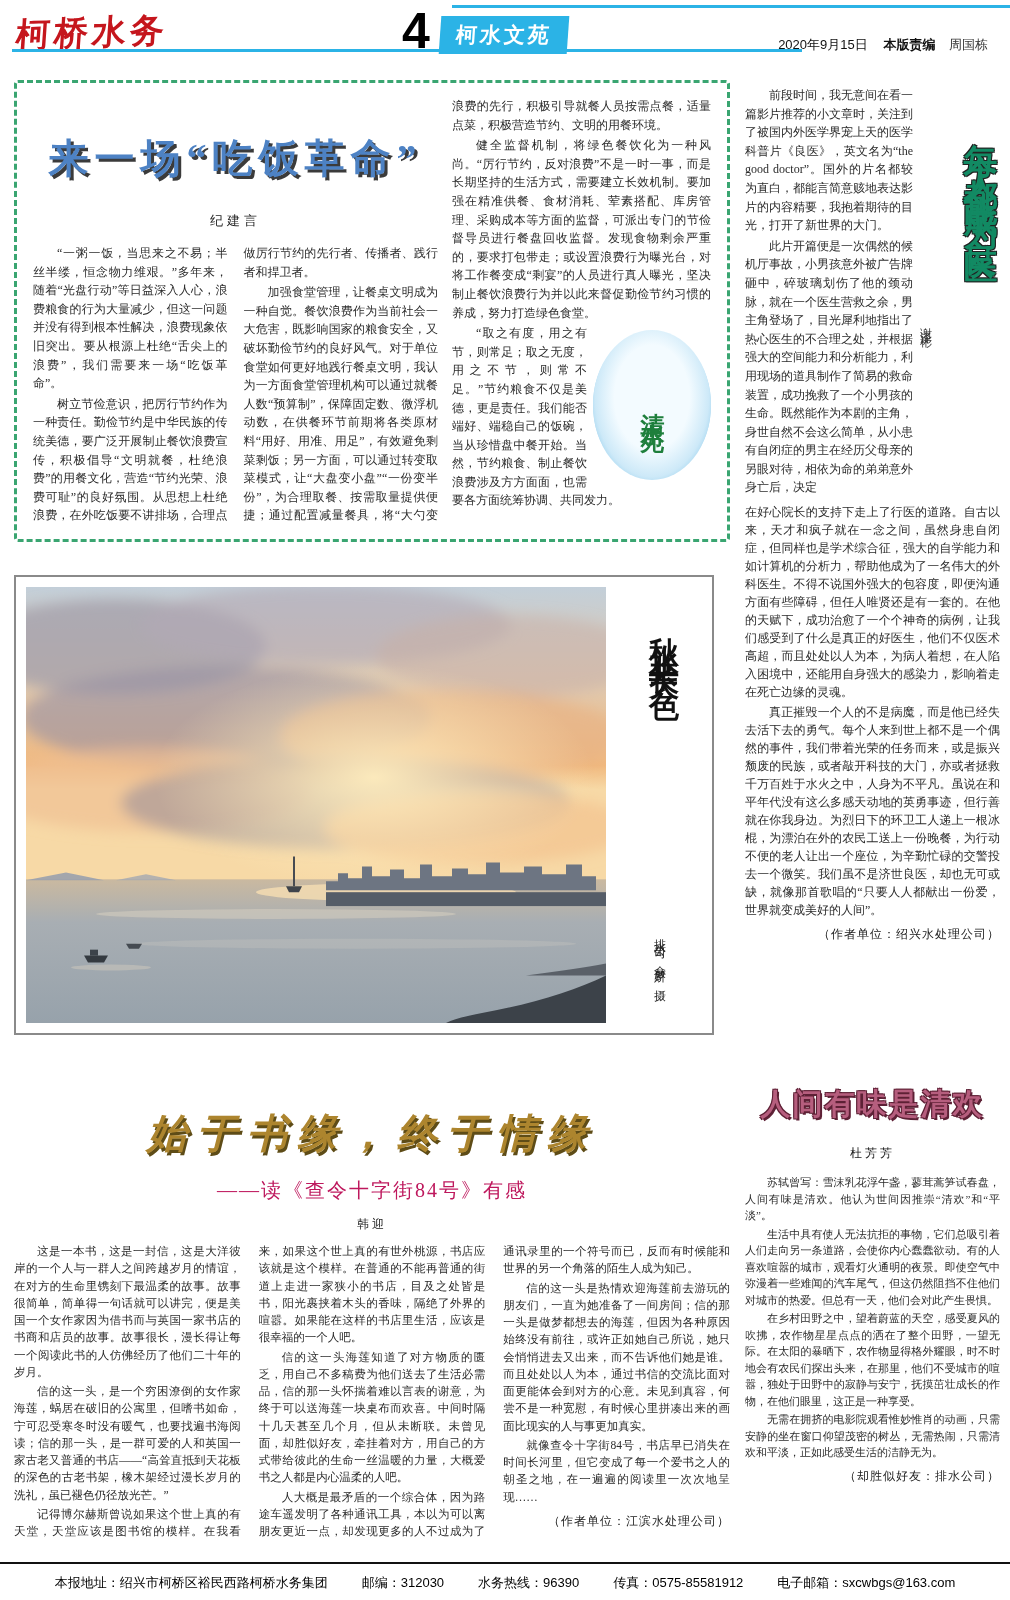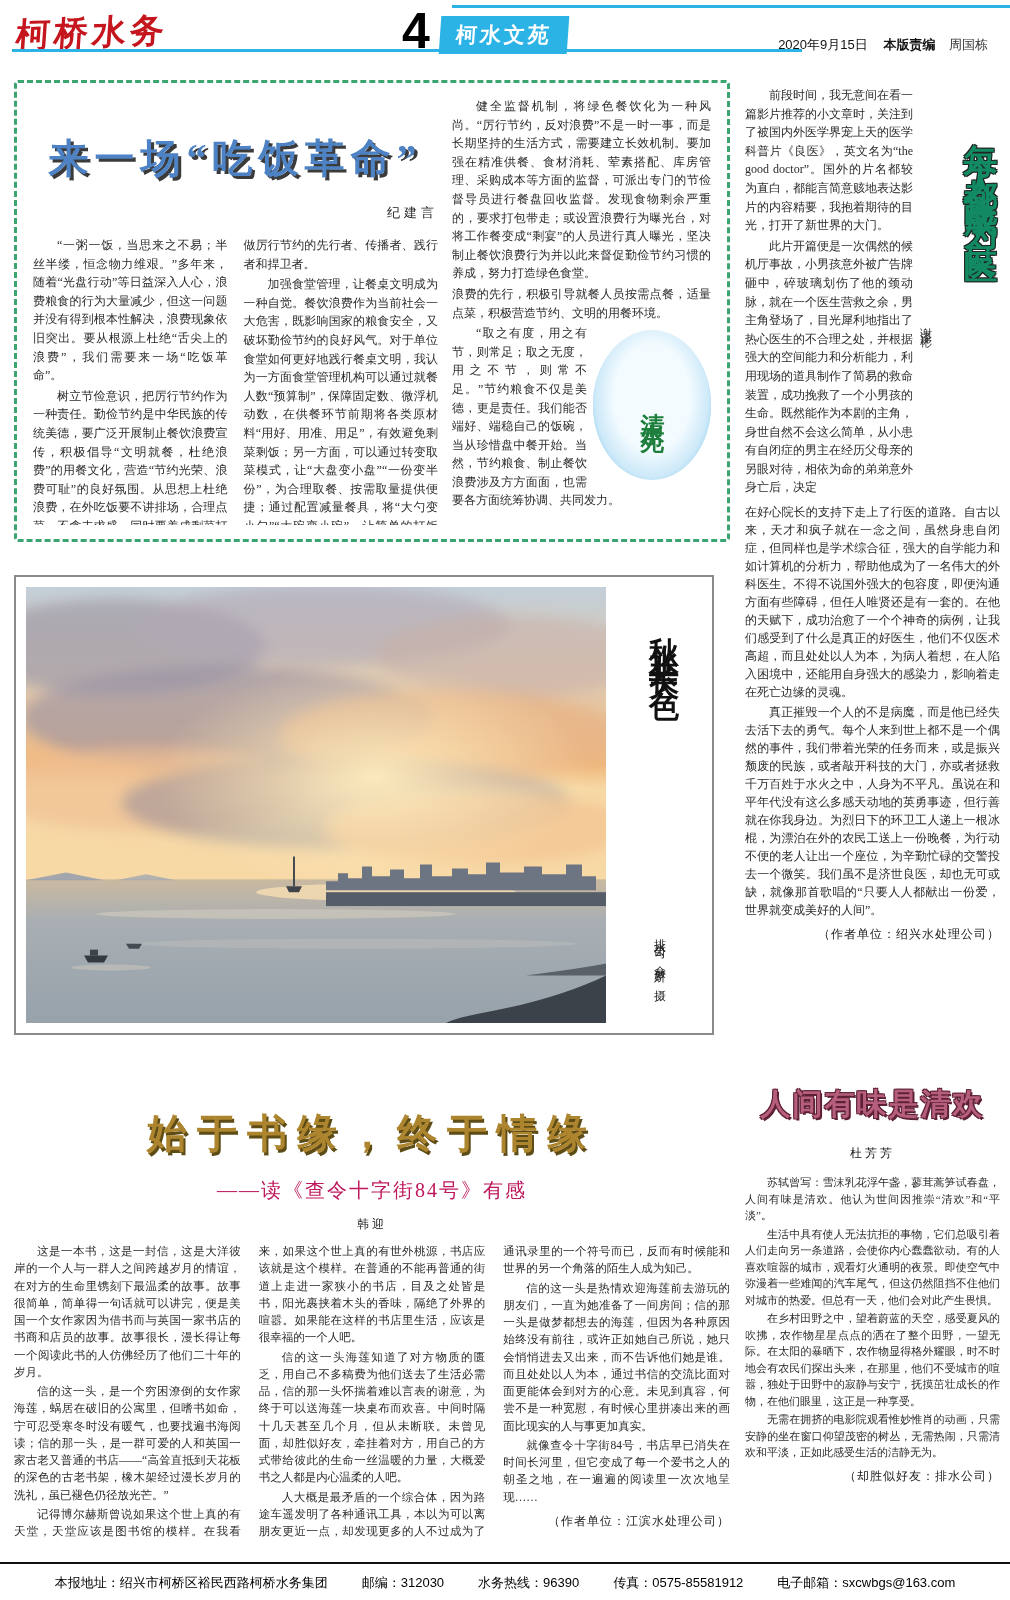--- a/index.html
+++ b/index.html
@@ -24,21 +24,21 @@
   .dateline b{margin-left:12px;}
   .dateline .ed{margin-left:10px;font-weight:normal;color:#333;}
   
   .a1{position:absolute;left:14px;top:80px;width:716px;height:462px;
     border:3px dashed #3aa571;border-radius:4px;box-sizing:border-box;
     padding:14px 16px;overflow:hidden;}
   .a1-inner{display:flex;gap:14px;height:100%;}
   .a1-left{width:61%;display:flex;flex-direction:column;}
   .a1-title{font-size:40px;font-weight:bold;color:#4d82c4;text-align:center;
     letter-spacing:6px;margin-top:34px;text-shadow:3px 3px 0 #3b3b3b;}
-  .a1-author{text-align:right;font-size:13px;color:#222;letter-spacing:4px;margin:18px 0 14px;}
+  .a1-author{text-align:center;font-size:13px;color:#222;letter-spacing:4px;margin:26px 0 14px;}
   .a1-cols{column-count:2;column-gap:16px;font-size:12px;line-height:1.55;
     text-align:justify;flex:1;overflow:hidden;}
   .a1-right{width:39%;font-size:12px;line-height:1.55;text-align:justify;overflow:hidden;}
   .para{text-indent:2em;margin:0 0 2px 0;}
   .no-indent{text-indent:0;}
   .wrapzone{display:flow-root;}
   .badge{float:right;width:118px;height:150px;margin:6px 0 0 6px;position:relative;}
   .badge-circle{position:absolute;inset:0;border-radius:50%;
     background:radial-gradient(ellipse at 50% 45%, #f3fbff 45%, #cde9f8 68%, #a9d8f1 76%, rgba(255,255,255,0) 78%);}
   .badge-text{position:absolute;left:50%;top:50%;transform:translate(-50%,-50%);
@@ -63,21 +63,21 @@
   .photo-img svg{width:100%;height:100%;display:block;}
   .photo-side{width:96px;position:relative;background:#fff;}
   .photo-title{position:absolute;right:18px;top:26px;writing-mode:vertical-rl;
     font-family:"Liberation Sans","DejaVu Sans",sans-serif;font-weight:bold;
     font-size:30px;letter-spacing:9px;color:#111;}
   .photo-credit{position:absolute;right:34px;bottom:40px;writing-mode:vertical-rl;
     font-size:12px;color:#222;letter-spacing:3px;}
   
   .a3{position:absolute;left:14px;top:1062px;width:716px;height:498px;overflow:hidden;}
   .a3-title{font-size:40px;font-weight:bold;color:#ad852e;text-align:center;
-    letter-spacing:10px;margin-top:44px;text-shadow:2px 3px 0 #5e4c17;}
+    letter-spacing:10px;margin-top:44px;text-shadow:2px 3px 0 #5e4c17;font-style:italic;}
   .a3-subtitle{font-size:20px;color:#be185d;text-align:center;margin-top:16px;letter-spacing:2px;}
   .a3-author{font-size:12px;color:#222;text-align:center;margin:12px 0 10px;letter-spacing:3px;}
   .a3-cols{column-count:3;column-gap:18px;font-size:11.5px;line-height:1.5;
     text-align:justify;overflow:hidden;height:330px;}
   
   .a4{position:absolute;left:745px;top:1062px;width:255px;height:498px;overflow:hidden;}
   .a4-title{font-size:30px;font-weight:bold;color:#b65e7e;text-align:center;letter-spacing:2px;
     text-shadow:-1px -1px 0 #5e2136,1px -1px 0 #5e2136,-1px 1px 0 #5e2136,2px 2px 0 #5e2136;
     margin-top:22px;}
   .a4-author{font-size:12px;color:#222;text-align:center;margin:20px 0 12px;letter-spacing:3px;}
@@ -109,22 +109,22 @@
     <div class="a1-left">
       <div class="a1-title">来一场“吃饭革命”</div>
       <div class="a1-author">纪建言</div>
       <div class="a1-cols">
         <p class="para">“一粥一饭，当思来之不易；半丝半缕，恒念物力维艰。”多年来，随着“光盘行动”等日益深入人心，浪费粮食的行为大量减少，但这一问题并没有得到根本性解决，浪费现象依旧突出。要从根源上杜绝“舌尖上的浪费”，我们需要来一场“吃饭革命”。</p>
         <p class="para">树立节俭意识，把厉行节约作为一种责任。勤俭节约是中华民族的传统美德，要广泛开展制止餐饮浪费宣传，积极倡导“文明就餐，杜绝浪费”的用餐文化，营造“节约光荣、浪费可耻”的良好氛围。从思想上杜绝浪费，在外吃饭要不讲排场，合理点菜，不贪丰求盛，同时要养成剩菜打包的习惯；家庭就餐，也要根据实际需求，定量烹饪，坚持“光盘”，要争做厉行节约的先行者、传播者、践行者和捍卫者。</p>
         <p class="para">加强食堂管理，让餐桌文明成为一种自觉。餐饮浪费作为当前社会一大危害，既影响国家的粮食安全，又破坏勤俭节约的良好风气。对于单位食堂如何更好地践行餐桌文明，我认为一方面食堂管理机构可以通过就餐人数“预算制”，保障固定数、微浮机动数，在供餐环节前期将各类原材料“用好、用准、用足”，有效避免剩菜剩饭；另一方面，可以通过转变取菜模式，让“大盘变小盘”“一份变半份”，为合理取餐、按需取量提供便捷；通过配置减量餐具，将“大勺变小勺”“大碗变小碗”，让简单的打饭动作成为避免粮食</p>
       </div>
     </div>
     <div class="a1-right">
+      <p class="para no-indent">浪费的先行，积极引导就餐人员按需点餐，适量点菜，积极营造节约、文明的用餐环境。</p>
       <p class="para">健全监督机制，将绿色餐饮化为一种风尚。“厉行节约，反对浪费”不是一时一事，而是长期坚持的生活方式，需要建立长效机制。要加强在精准供餐、食材消耗、荤素搭配、库房管理、采购成本等方面的监督，可派出专门的节俭督导员进行餐盘回收监督。发现食物剩余严重的，要求打包带走；或设置浪费行为曝光台，对将工作餐变成“剩宴”的人员进行真人曝光，坚决制止餐饮浪费行为并以此来督促勤俭节约习惯的养成，努力打造绿色食堂。</p>
-      <p class="para no-indent">浪费的先行，积极引导就餐人员按需点餐，适量点菜，积极营造节约、文明的用餐环境。</p>
       <div class="wrapzone">
         <div class="badge">
           <svg width="118" height="150" viewBox="0 0 118 150">
             <ellipse cx="59" cy="75" rx="56" ry="70" fill="none" stroke="#9fd2ef" stroke-width="6" opacity="0.8"></ellipse>
             <path d="M18,95 C8,75 18,55 38,52 C40,75 32,92 18,95 Z" fill="#53a945"></path>
             <path d="M28,120 C20,104 30,88 46,86 C47,104 42,116 28,120 Z" fill="#6cbb4f"></path>
             <path d="M86,18 C98,28 98,44 86,52 C78,40 78,28 86,18 Z" fill="#7cc25c"></path>
             <path d="M10,40 C20,30 34,32 40,42 C30,50 18,50 10,40 Z" fill="#8fcb6b"></path>
           </svg>
           <div class="badge-circle"></div>

